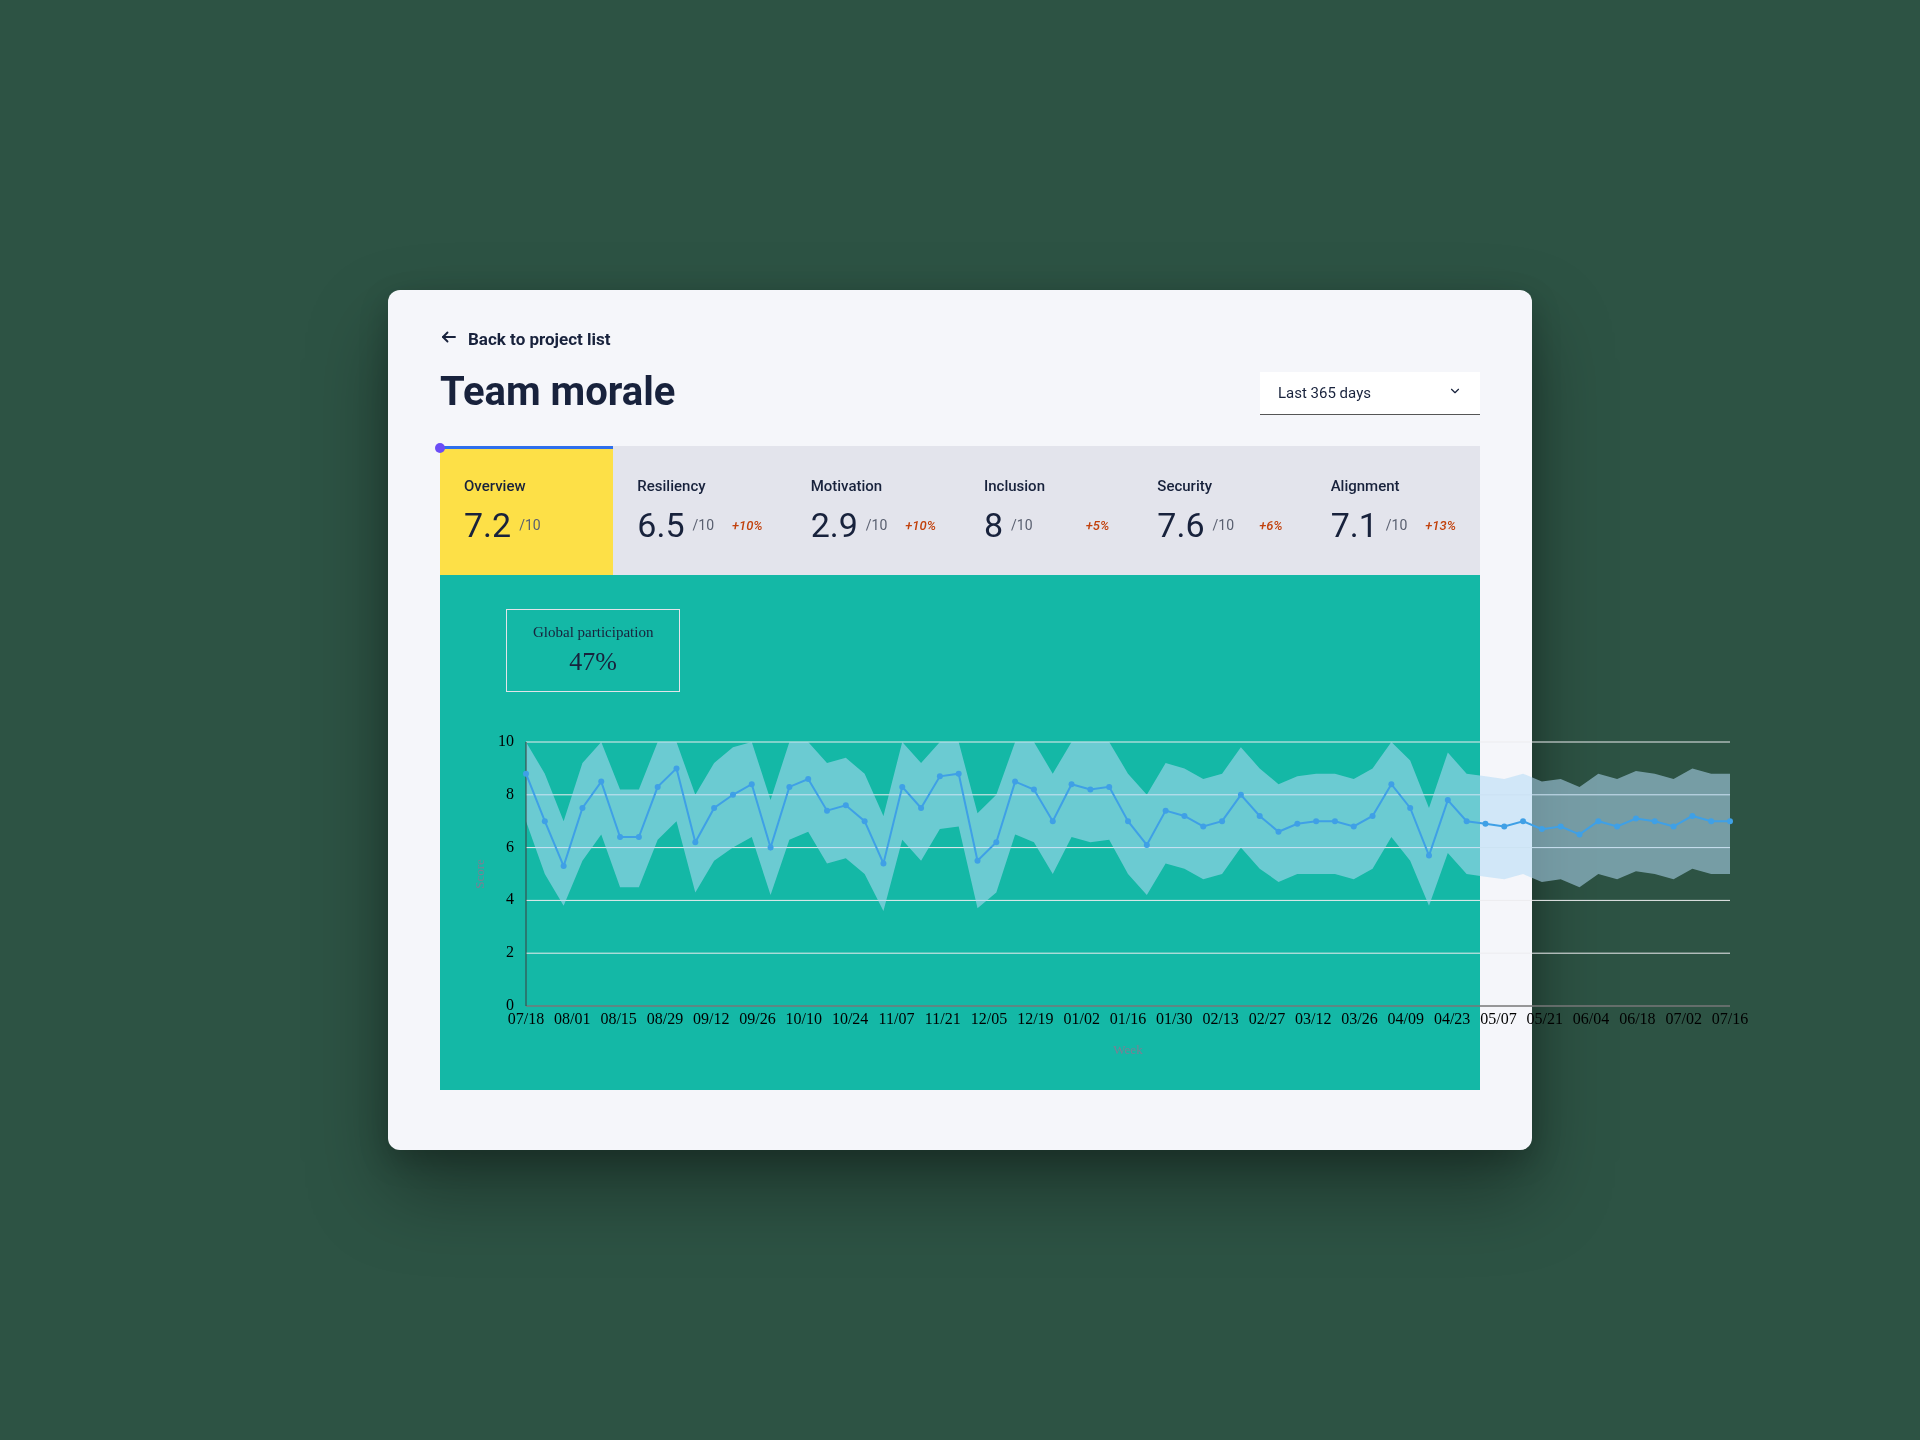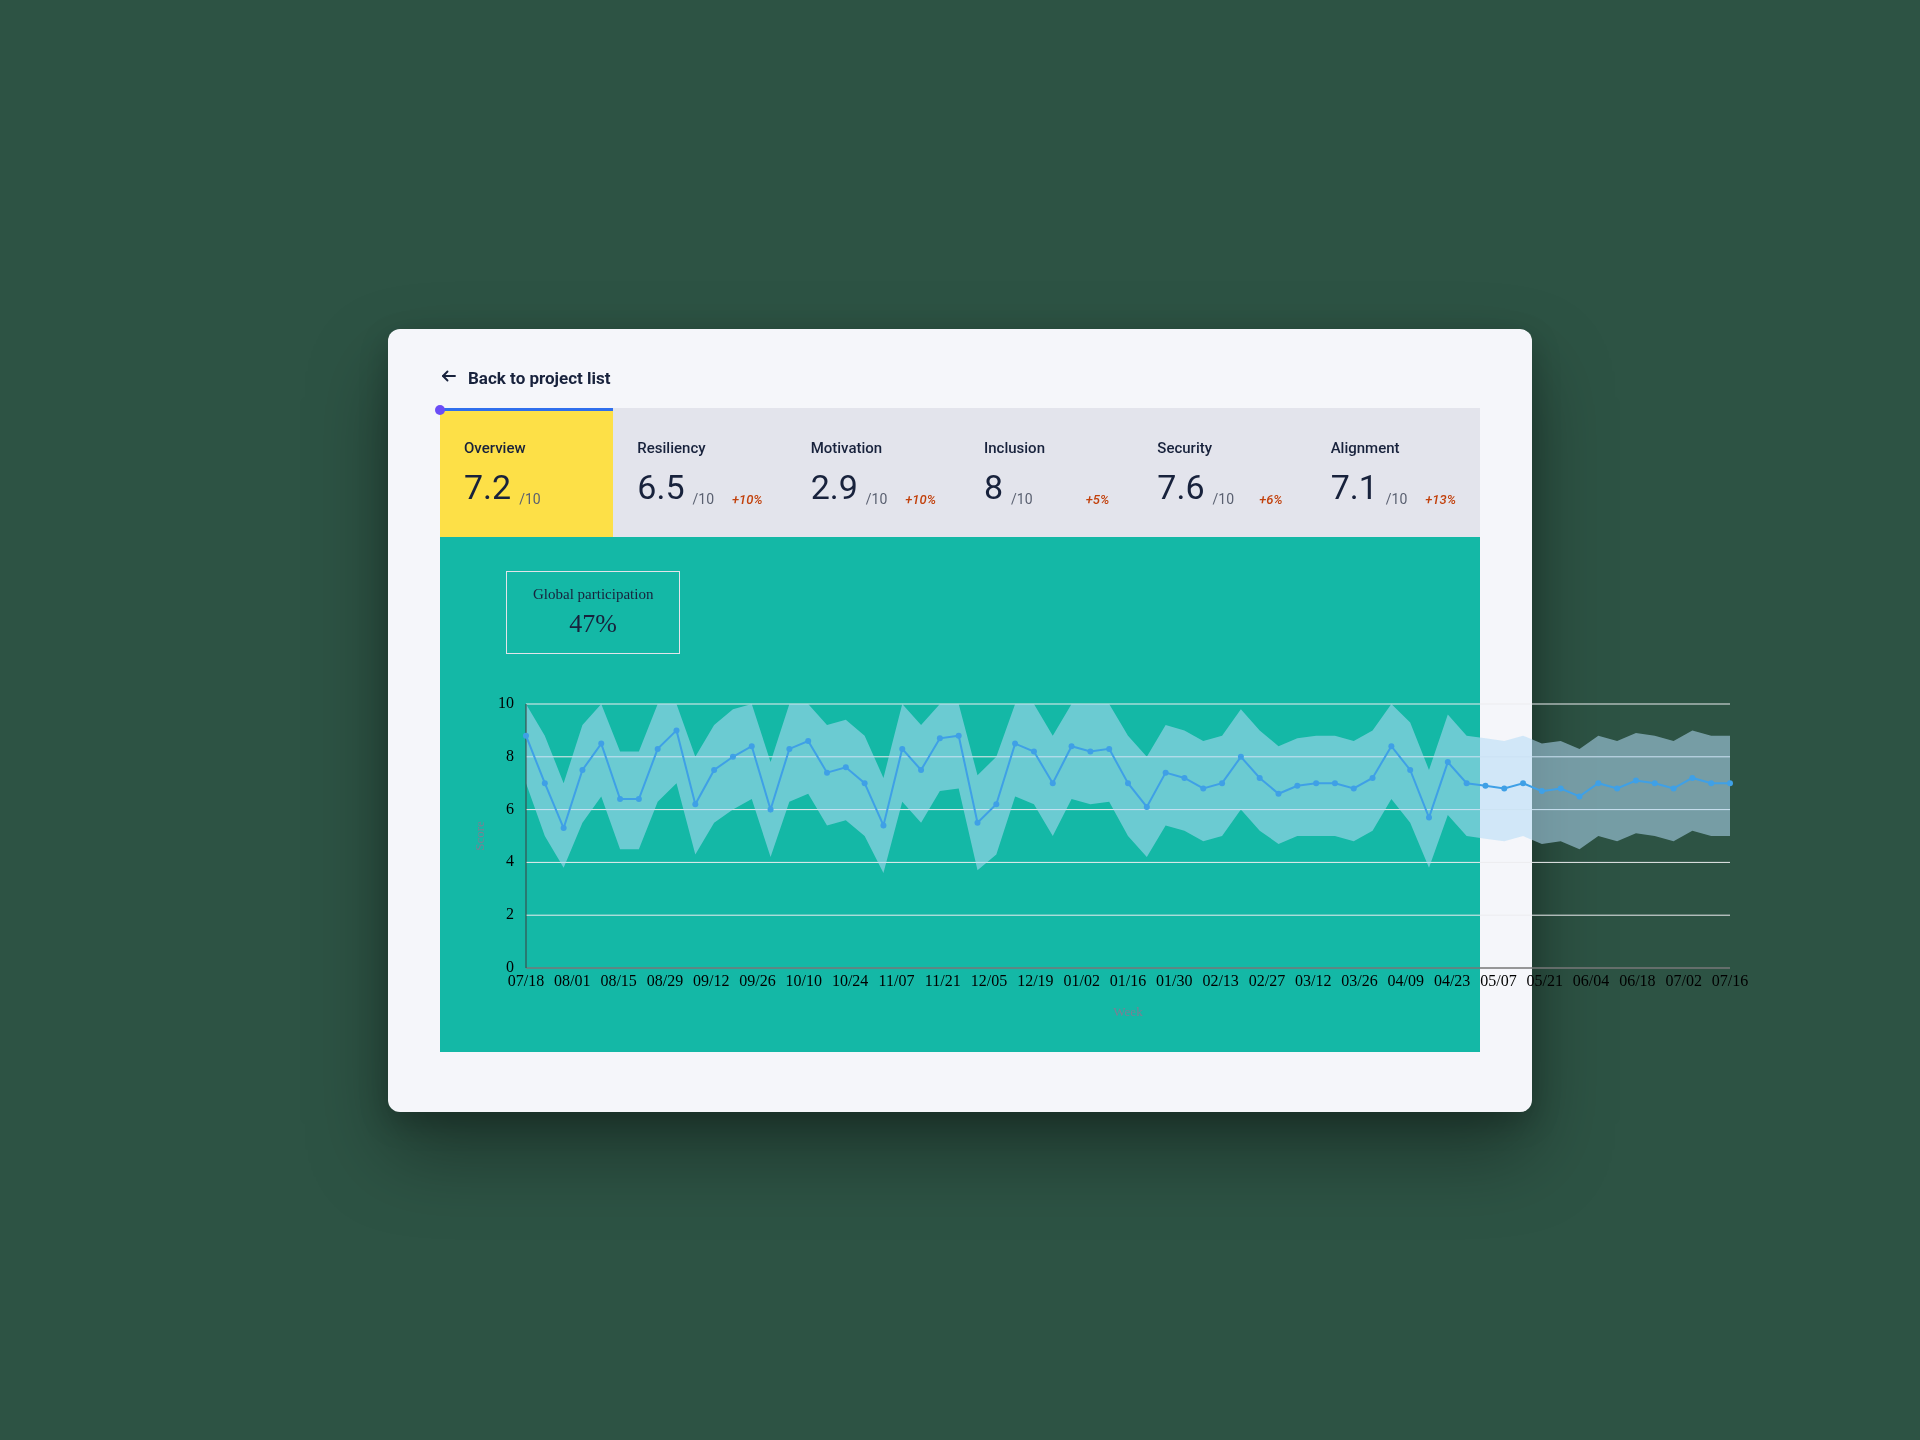--- a/index.html
+++ b/index.html
@@ -83,21 +83,21 @@
     border-top: 3px solid #2f6fed;
   }
   .tab-label {
     font-size: 15px;
     color: #18223c;
     font-weight: 500;
     margin-bottom: 10px;
   }
   .tab-score-row {
     display: flex;
-    align-items: flex-end;
+    align-items: center;
     gap: 8px;
   }
   .tab-score {
     font-size: 34px;
     font-weight: 400;
     color: #18223c;
   }
   .tab-outof {
     font-size: 14px;
     color: #5a6070;
@@ -171,20 +171,31 @@
   <a class="back-link">
     <span>
       <svg viewBox="0 0 24 24" fill="none" stroke-width="2.5" stroke-linecap="round" stroke-linejoin="round">
           <line x1="20" y1="12" x2="4" y2="12"></line>
           <polyline points="10 18 4 12 10 6"></polyline>
         </svg>
     </span>
     <span>Back to project list</span>
   </a>
 
+  <div class="header-row">
+    <h1 class="page-title">Team morale</h1>
+    <div class="range-select">
+      <span>Last 365 days</span>
+      <span>
+        <svg viewBox="0 0 24 24" fill="none" stroke-width="2" stroke-linecap="round" stroke-linejoin="round">
+            <polyline points="6 9 12 15 18 9"></polyline>
+          </svg>
+      </span>
+    </div>
+  </div>
 
   <div class="tabs">
     <div class="indicator-dot"></div>
 
     <div class="tab active">
       <div class="tab-label">Overview</div>
       <div class="tab-score-row">
         <span class="tab-score">7.2</span>
         <span class="tab-outof">/10</span>
         <span class="tab-delta"></span>

